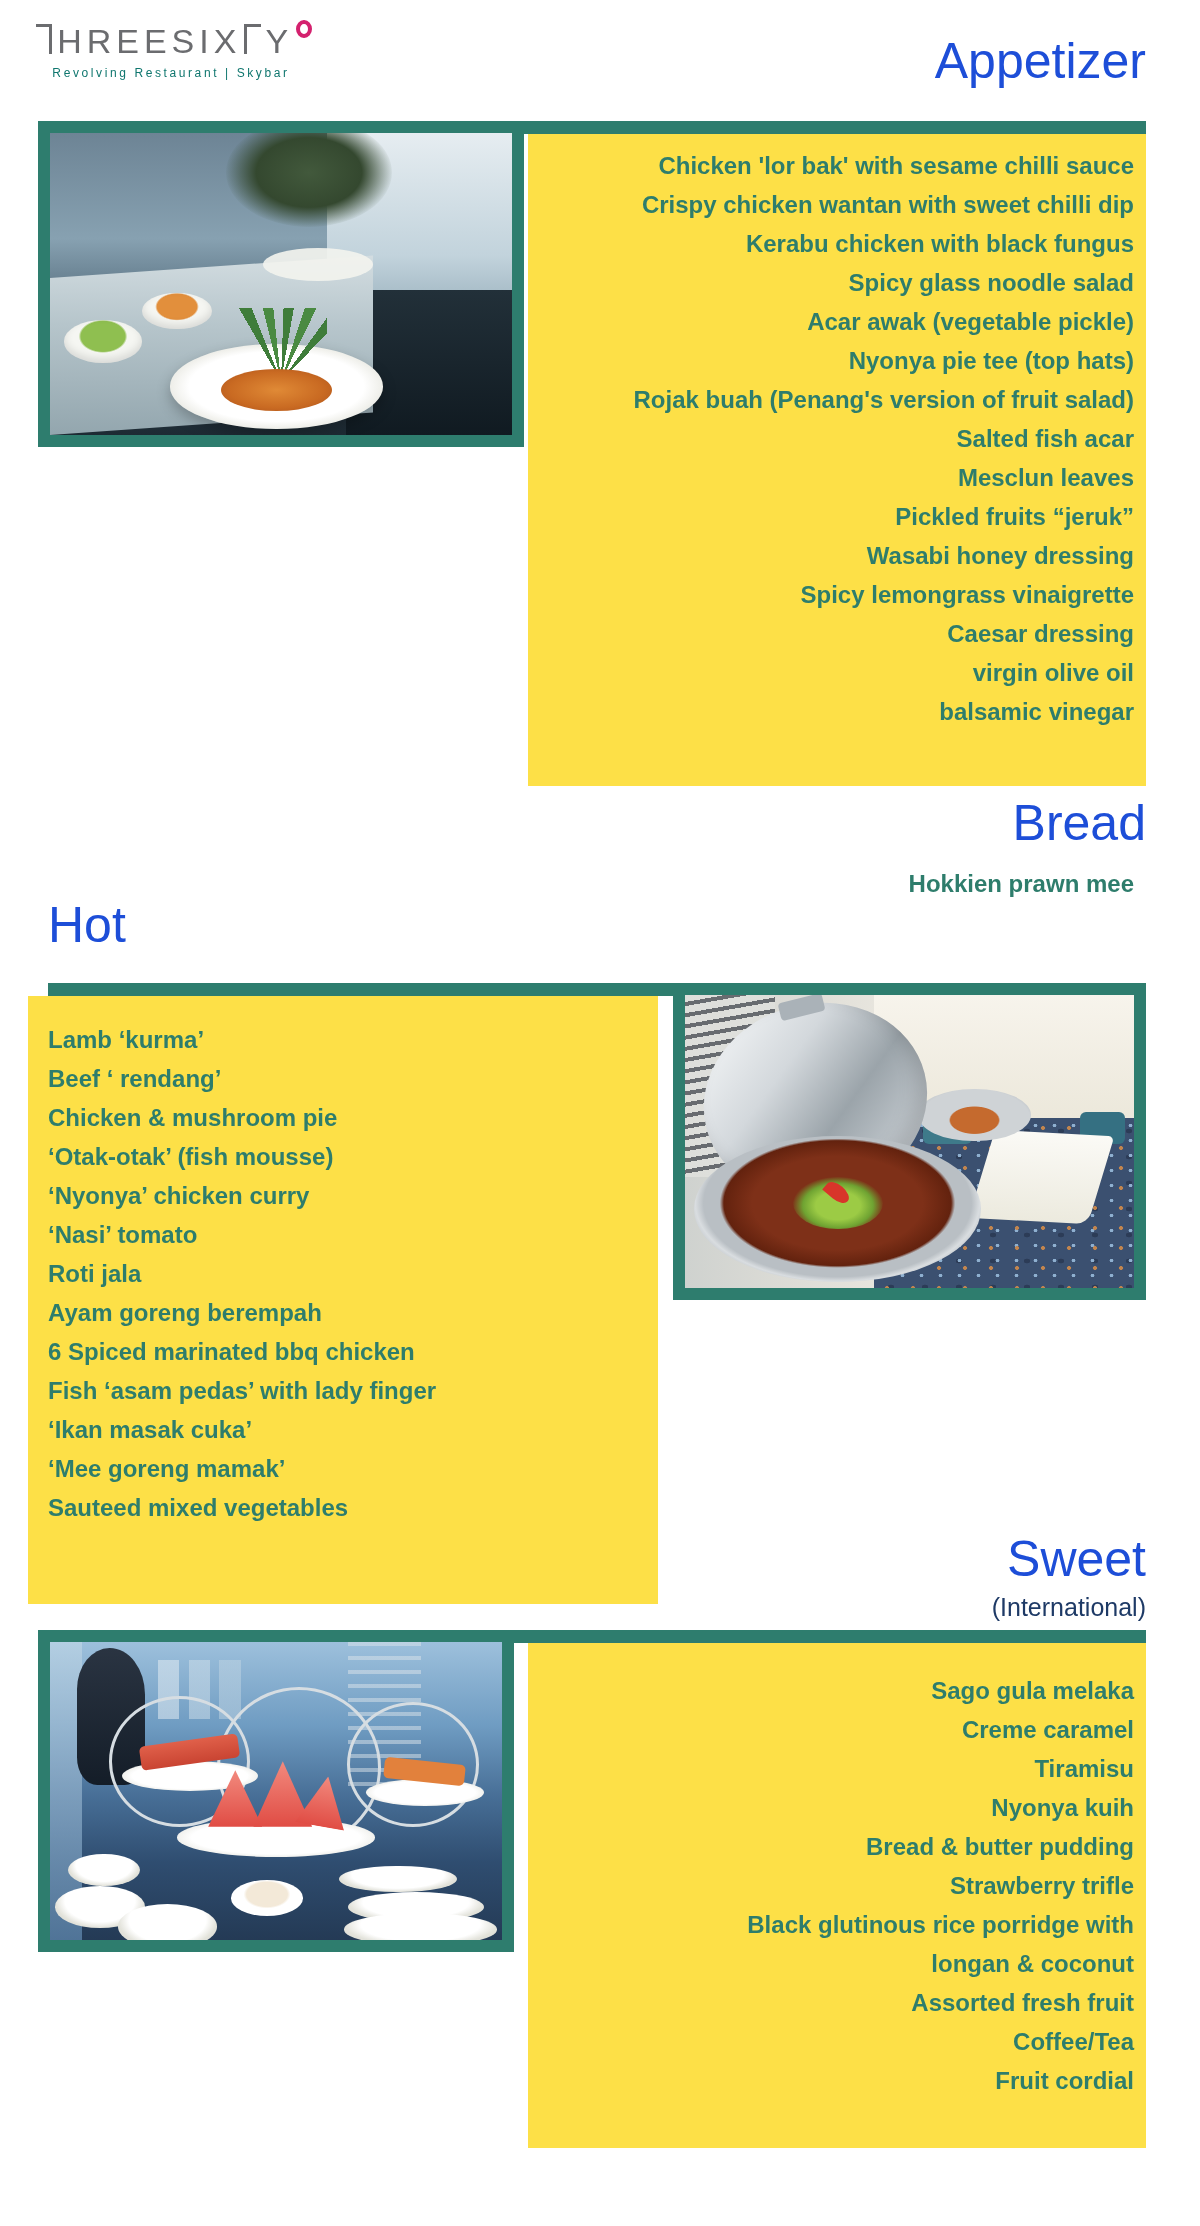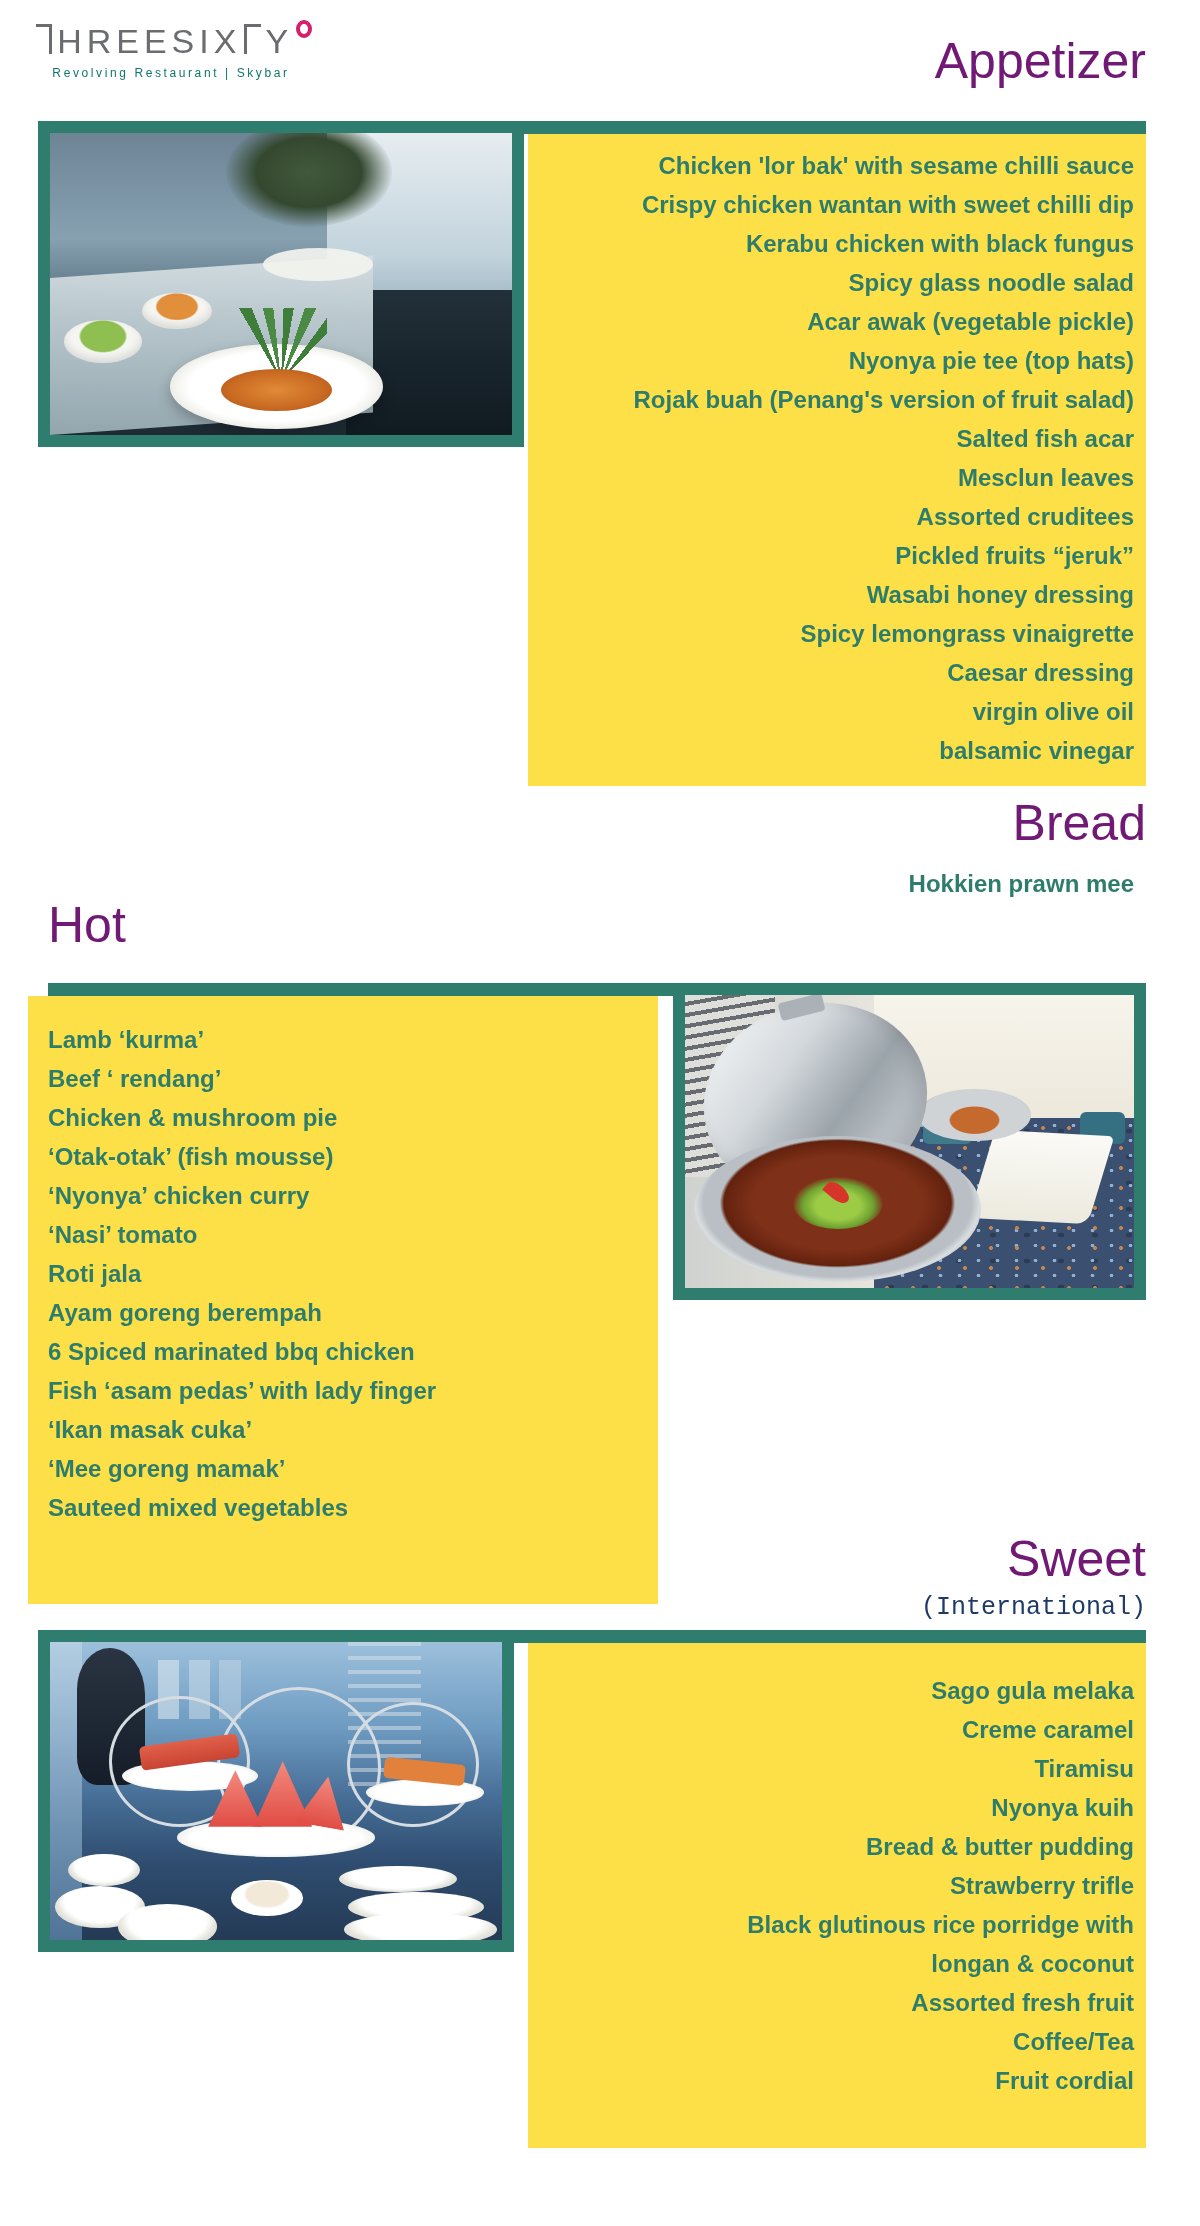--- a/index.html
+++ b/index.html
@@ -12,21 +12,21 @@
             letter-spacing:5px;line-height:1;}
   .tglyph{display:inline-block;width:20px;height:30px;margin:0 5px 0 0;box-sizing:border-box;}
   .t-right{border-top:3px solid #6b6c6f;border-right:3px solid #6b6c6f;}
   .t-left{border-top:3px solid #6b6c6f;border-left:3px solid #6b6c6f;margin-left:3px;}
   .wm-seg{display:inline-block;}
   .degree{display:inline-block;width:10px;height:10px;border:4px solid #d4216e;border-radius:50%;
           margin-left:3px;margin-top:-4px;}
   .tagline{margin-top:8px;text-align:center;font-size:12px;letter-spacing:2.6px;color:#0f766e;width:270px;}
 
   
-  .heading{position:absolute;color:#701a75;font-size:50px;font-weight:400;line-height:1.1;white-space:nowrap;}
+  .heading{position:absolute;color:#1d4ed8;font-size:50px;font-weight:400;line-height:1.1;white-space:nowrap;}
   .subheading{position:absolute;color:#1e3a66;font-size:25px;font-weight:400;white-space:nowrap;}
   .bar{position:absolute;height:13px;background:#2e7d6e;}
   .panel{position:absolute;background:#fde047;box-sizing:border-box;}
   .menu-list{font-size:24px;font-weight:700;color:#2e7d6c;line-height:39px;}
   .right-list{text-align:right;}
   .left-list{text-align:left;}
   .menu-item{white-space:nowrap;}
 
   
   .photo-frame{position:absolute;background:#2e7d6e;}
@@ -152,21 +152,20 @@
   <div class="panel menu-list right-list" style="left:528px;top:134px;width:618px;height:652px;padding:12px 12px 0 0;">
       <div class="menu-item">Chicken 'lor bak' with sesame chilli sauce</div>
       <div class="menu-item">Crispy chicken wantan with sweet chilli dip</div>
       <div class="menu-item">Kerabu chicken with black fungus</div>
       <div class="menu-item">Spicy glass noodle salad</div>
       <div class="menu-item">Acar awak (vegetable pickle)</div>
       <div class="menu-item">Nyonya pie tee (top hats)</div>
       <div class="menu-item">Rojak  buah (Penang's version of fruit salad)</div>
       <div class="menu-item">Salted fish acar</div>
       <div class="menu-item">Mesclun leaves</div>
-      <div class="menu-item">Assorted cruditees</div>
       <div class="menu-item">Pickled fruits “jeruk”</div>
       <div class="menu-item">Wasabi honey dressing</div>
       <div class="menu-item">Spicy lemongrass vinaigrette</div>
       <div class="menu-item">Caesar dressing</div>
       <div class="menu-item">virgin olive oil</div>
       <div class="menu-item">balsamic vinegar</div>
     </div>
 
   <div class="heading" style="right:54px;top:796px;">Bread</div>
   <div class="menu-list right-list" style="position:absolute;right:66px;top:864px;">
@@ -203,21 +202,21 @@
       <div class="p2-chafing2"></div>
       <div class="p2-dome"></div>
       <div class="p2-handle"></div>
       <div class="p2-pan"></div>
       <div class="p2-garnish"></div>
       <div class="p2-chilli"></div>
     </div>
   </div>
 
   <div class="heading" style="right:54px;top:1532px;">Sweet</div>
-  <div class="subheading" style="right:54px;top:1593px;font-family:Liberation Mono, monospace;">(International)</div>
+  <div class="subheading" style="right:54px;top:1593px;">(International)</div>
   <div class="bar" style="left:38px;top:1630px;width:1108px;"></div>
 
   <div class="photo-frame" style="left:38px;top:1630px;width:476px;height:322px;">
     <div class="photo p3">
       <div class="p3-mirror"></div>
       <div class="p3-city"></div>
       <div class="p3-person"></div>
       <div class="p3-rack"></div>
       <div class="p3-ring p3-r1"></div>
       <div class="p3-ring p3-r2"></div>

